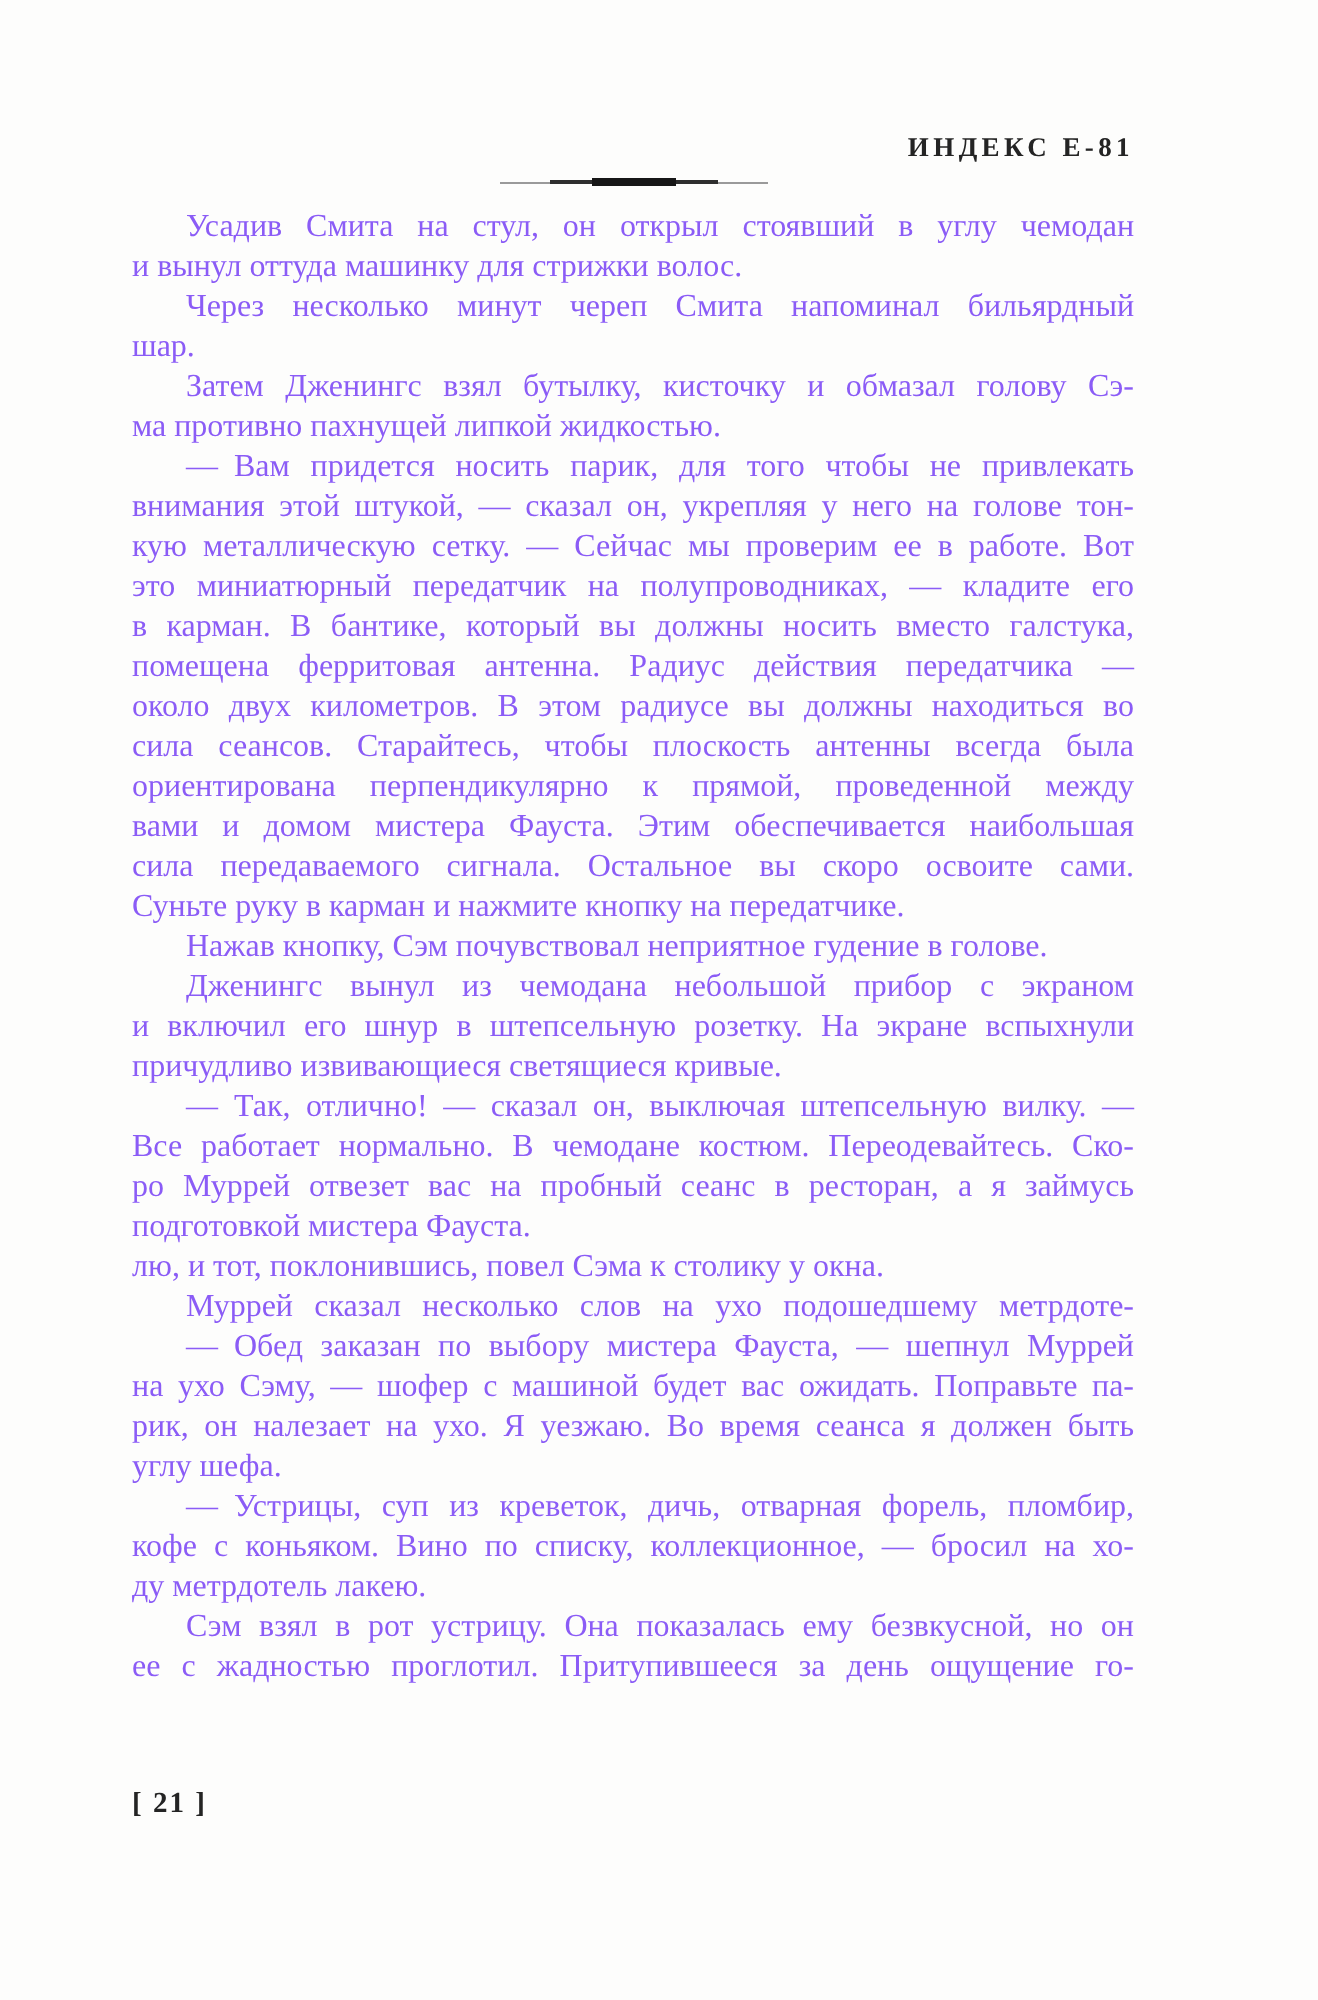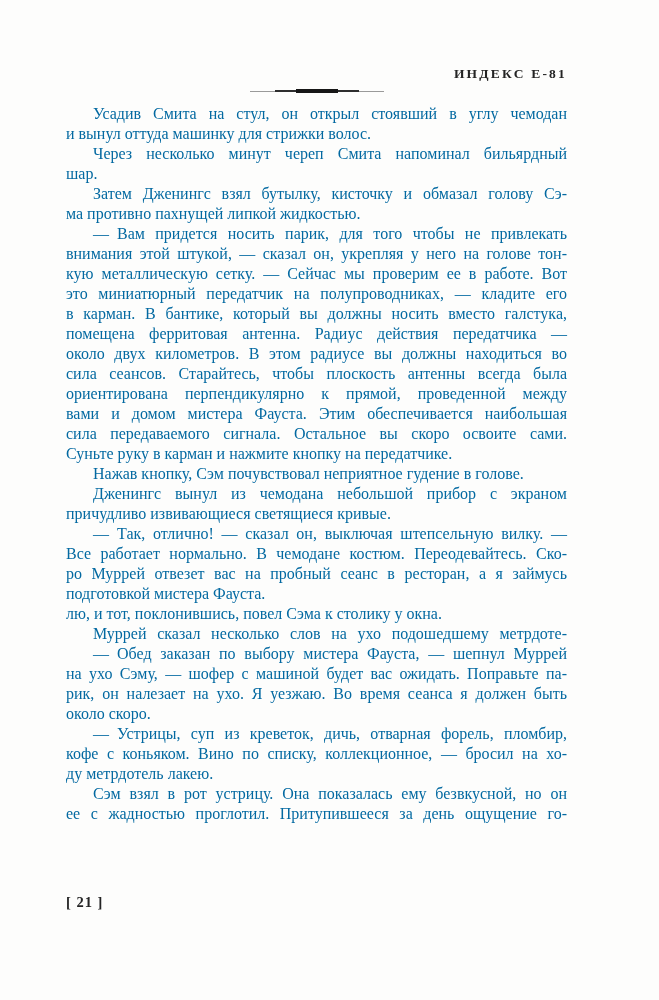--- a/index.html
+++ b/index.html
@@ -42,21 +42,21 @@
   .seg-thin   { width: 25px; height: 1px;  background: #9a9a9a; }
   .seg-mid    { width: 21px; height: 2px;  background: #2e2e2e; }
   .seg-center { width: 42px; height: 4px;  background: #171717; }
   .page-body {
     position: absolute;
     top: 104px;
     left: 66px;
     width: 501px;
     font-size: 16px;
     line-height: 20px;
-    color: #0369a1;
+    color: #8b5cf6;
   }
   .para { margin: 0; padding: 0; }
   .line {
     text-align: justify;
     text-align-last: justify;
     hyphens: none;
   }
   .line.first { text-indent: 27px; }
   .line.last  { text-align-last: left; }
   .folio {
@@ -110,37 +110,38 @@
         <div class="line">ориентирована перпендикулярно к прямой, проведенной между</div>
         <div class="line">вами и домом мистера Фауста. Этим обеспечивается наибольшая</div>
         <div class="line">сила передаваемого сигнала. Остальное вы скоро освоите сами.</div>
         <div class="line last">Суньте руку в карман и нажмите кнопку на передатчике.</div>
       </div>
       <div class="para">
         <div class="line first last">Нажав кнопку, Сэм почувствовал неприятное гудение в голове.</div>
       </div>
       <div class="para">
         <div class="line first">Дженингс вынул из чемодана небольшой прибор с экраном</div>
+        <div class="line">и включил его шнур в штепсельную розетку. На экране вспыхнули</div>
         <div class="line last">причудливо извивающиеся светящиеся кривые.</div>
       </div>
       <div class="para">
         <div class="line first">— Так, отлично! — сказал он, выключая штепсельную вилку. —</div>
         <div class="line">Все работает нормально. В чемодане костюм. Переодевайтесь. Ско-</div>
         <div class="line">ро Муррей отвезет вас на пробный сеанс в ресторан, а я займусь</div>
         <div class="line last">подготовкой мистера Фауста.</div>
       </div>
       <div class="para">
         <div class="line last">лю, и тот, поклонившись, повел Сэма к столику у окна.</div>
         <div class="line first">Муррей сказал несколько слов на ухо подошедшему метрдоте-</div>
       </div>
       <div class="para">
         <div class="line first">— Обед заказан по выбору мистера Фауста, — шепнул Муррей</div>
         <div class="line">на ухо Сэму, — шофер с машиной будет вас ожидать. Поправьте па-</div>
         <div class="line">рик, он налезает на ухо. Я уезжаю. Во время сеанса я должен быть</div>
-        <div class="line last">около скоро.</div>
+        <div class="line last">углу шефа.</div>
       </div>
       <div class="para">
         <div class="line first">— Устрицы, суп из креветок, дичь, отварная форель, пломбир,</div>
         <div class="line">кофе с коньяком. Вино по списку, коллекционное, — бросил на хо-</div>
         <div class="line last">ду метрдотель лакею.</div>
       </div>
       <div class="para">
         <div class="line first">Сэм взял в рот устрицу. Она показалась ему безвкусной, но он</div>
         <div class="line">ее с жадностью проглотил. Притупившееся за день ощущение го-</div>
       </div>

